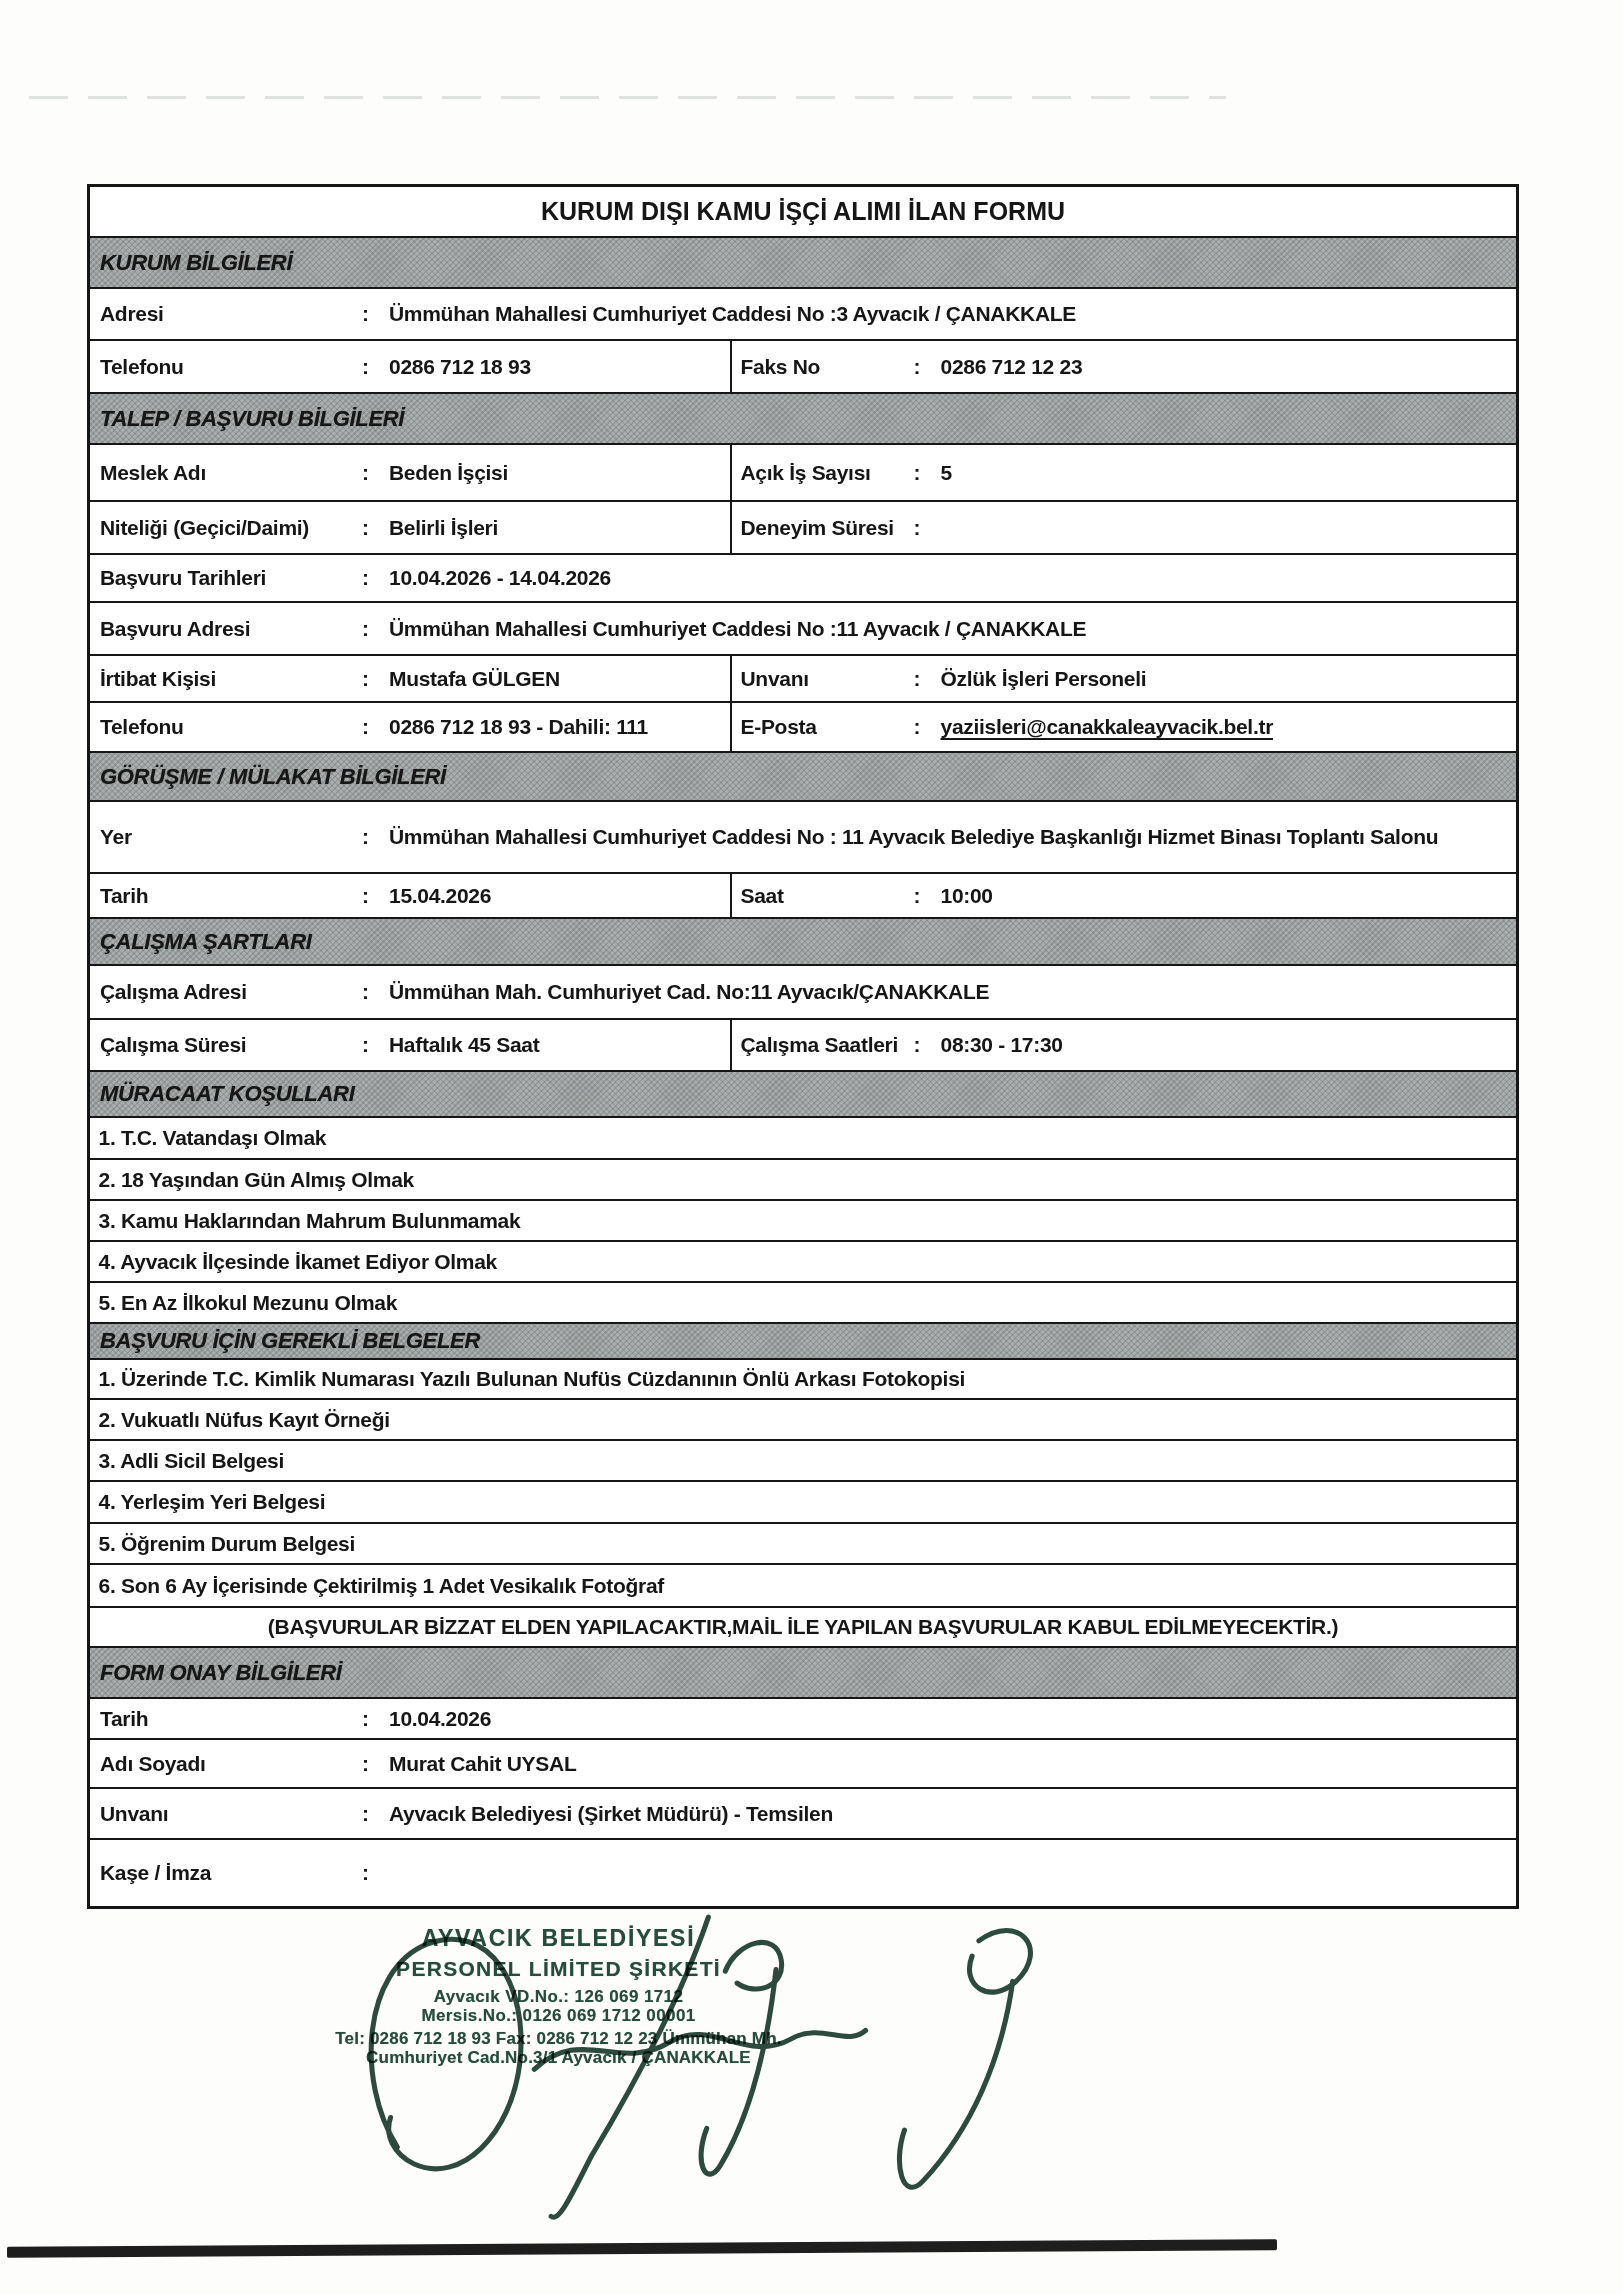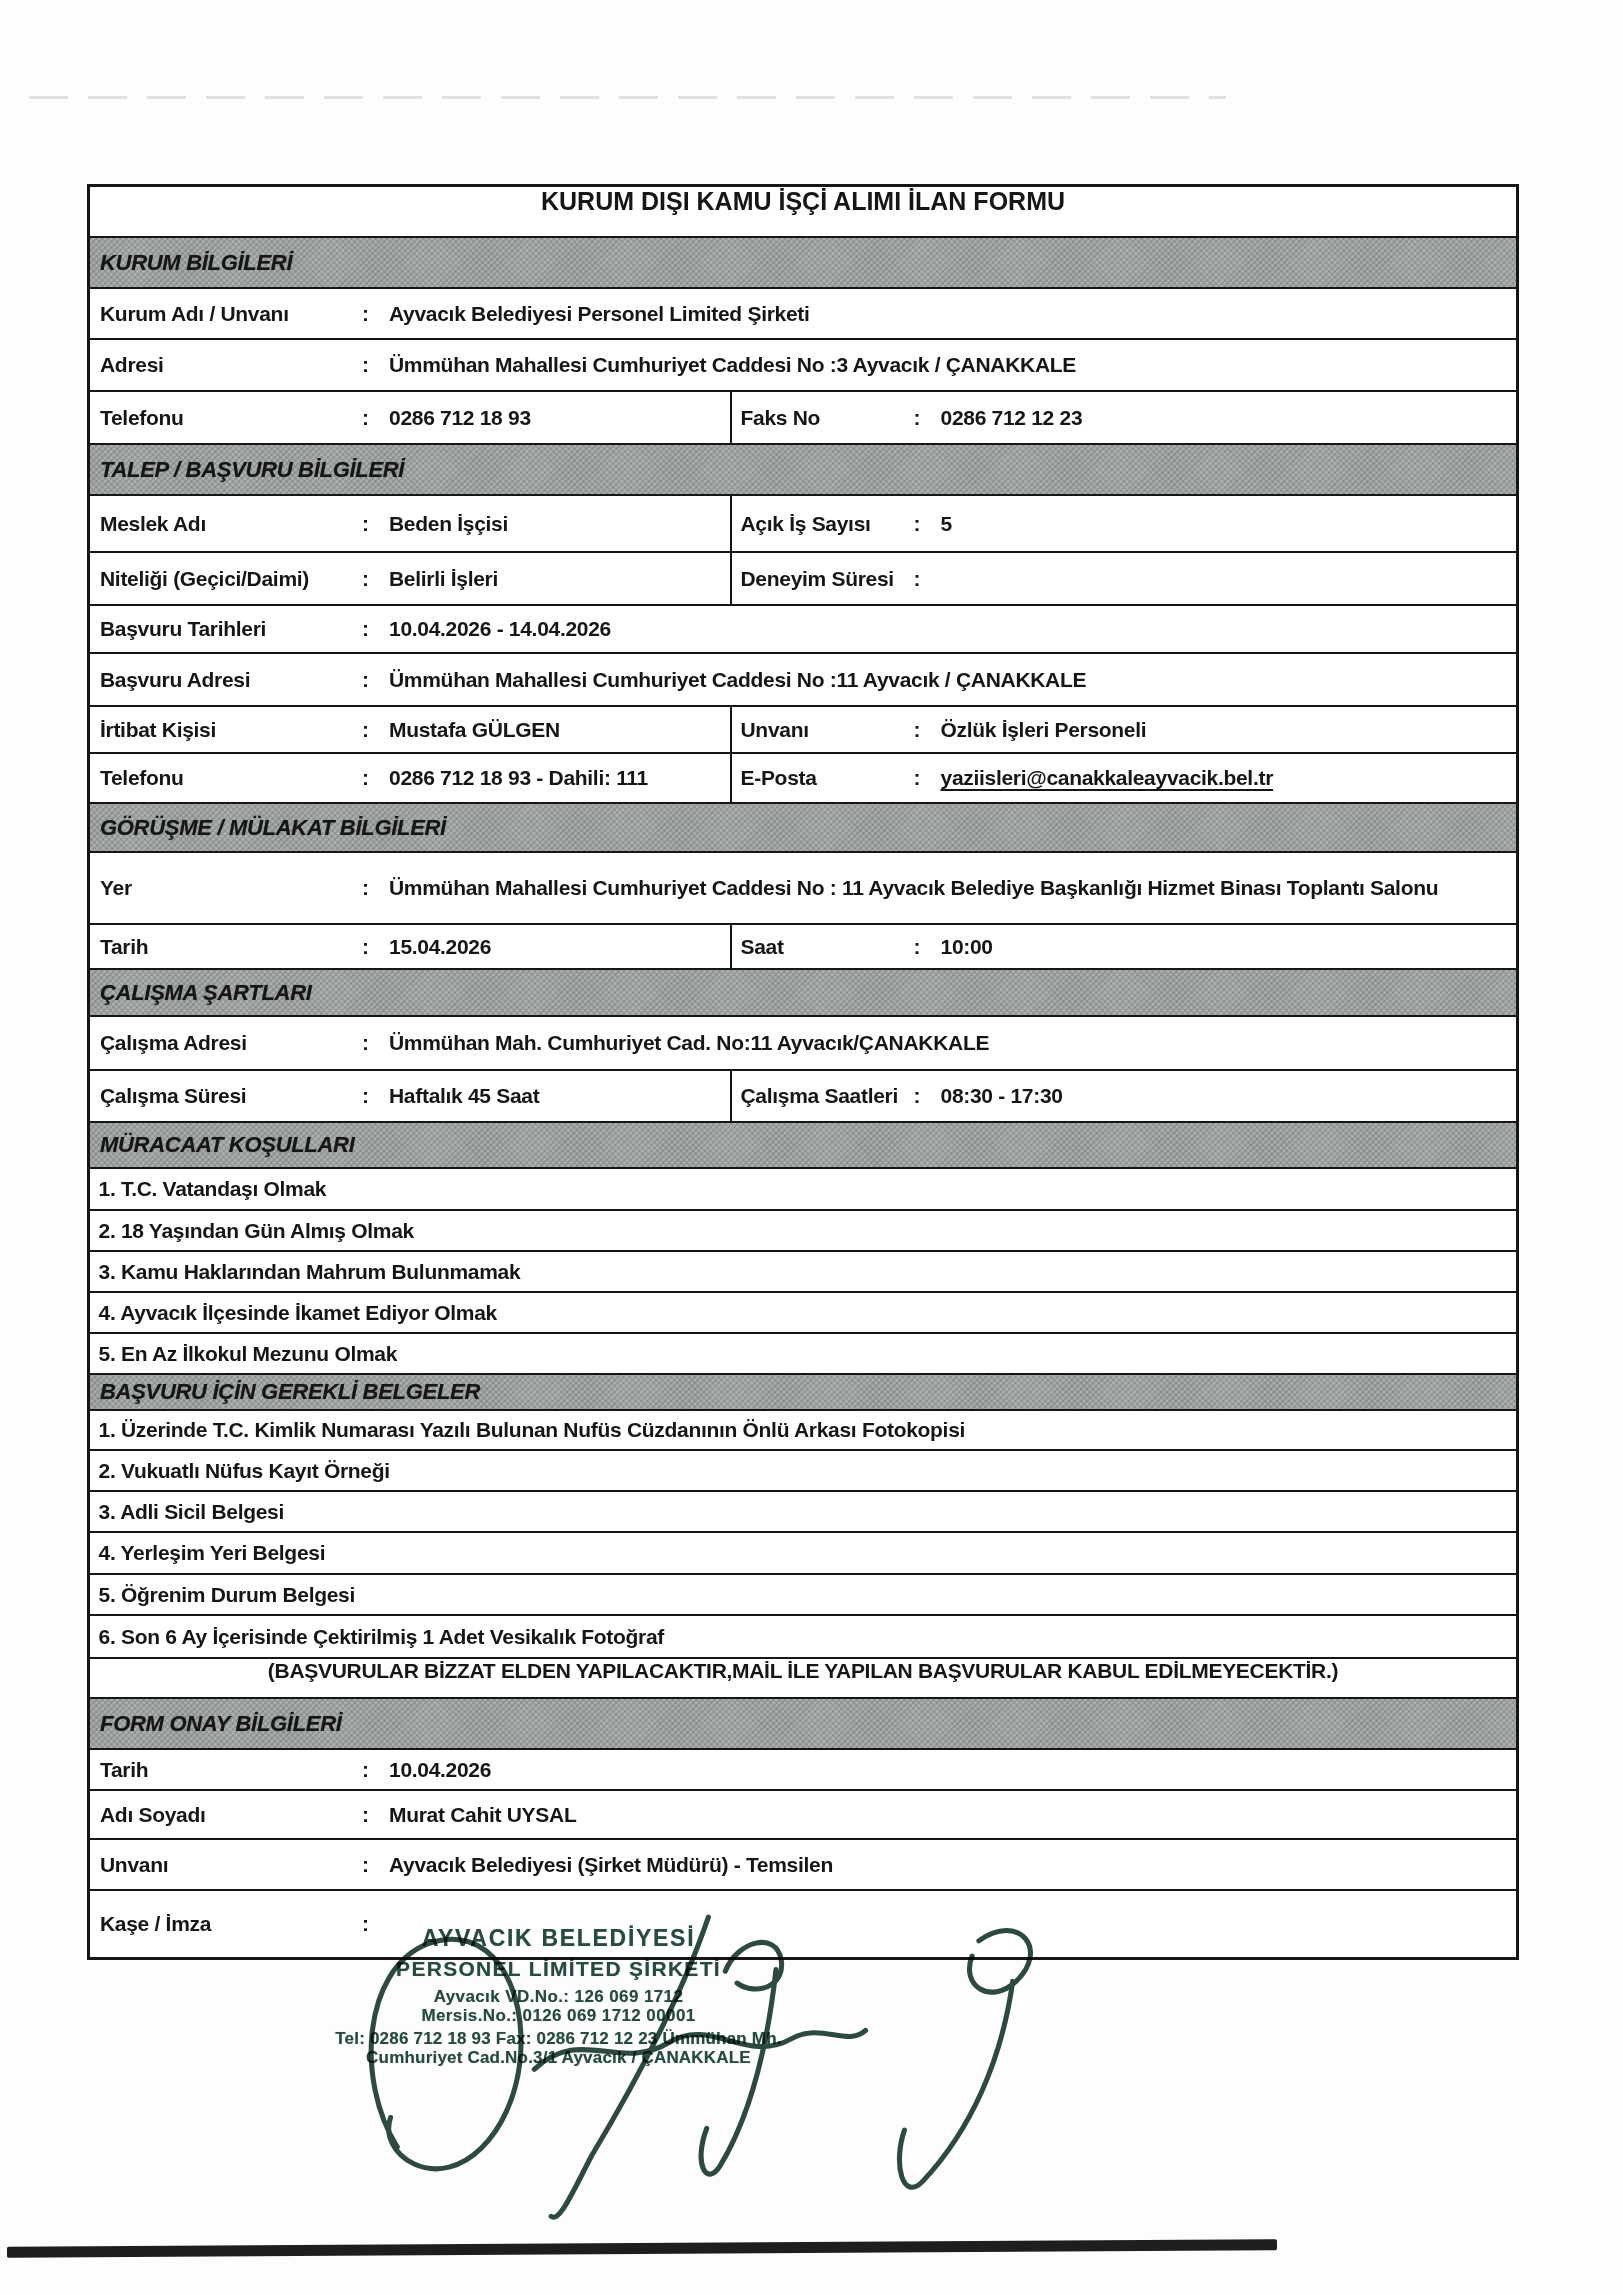--- a/index.html
+++ b/index.html
@@ -27,21 +27,21 @@
     background:#1e1e1e;transform:rotate(-0.35deg);border-radius:1.7px;
   }
   
   .form-table{
     position:absolute;left:87px;top:184px;width:1432px;
     border:3.4px solid var(--ink);
     box-sizing:border-box;
     background:#fff;
   }
   .row{
-    box-sizing:border-box;display:flex;
+    box-sizing:border-box;display:flex;align-items:center;
     border-bottom:2.5px solid var(--ink);
     font-weight:700;font-size:21px;letter-spacing:-0.3px;
     white-space:nowrap;
   }
   .row:last-child{border-bottom:none;}
   .row.title{justify-content:center;font-size:25px;letter-spacing:0;}
   .row.band{
     background:
       repeating-linear-gradient(135deg, rgba(95,100,98,.28) 0 1.7px, rgba(255,255,255,0) 1.7px 4.2px),
       repeating-linear-gradient(45deg, rgba(95,100,98,.22) 0 1.7px, rgba(255,255,255,0) 1.7px 4.2px),
@@ -97,27 +97,20 @@
 
 <div class="form-table" id="form-table">
     <div class="row title" style="height: 51px;">
       <span>KURUM DIŞI KAMU İŞÇİ ALIMI İLAN FORMU</span>
     </div>
     <div class="row band" style="height: 51px;">
       <div class="cellpad">
         <span>KURUM BİLGİLERİ</span>
       </div>
     </div>
-    <div class="row single" style="height: 51px;">
-      <div class="cellpad">
-        <span class="lbl">Kurum Adı / Unvanı</span>
-        <span class="colon"></span>
-        <span class="val">Ayvacık Belediyesi Personel Limited Şirketi</span>
-      </div>
-    </div>
     <div class="row single" style="height: 52px;">
       <div class="cellpad">
         <span class="lbl">Adresi</span>
         <span class="colon"></span>
         <span class="val">Ümmühan Mahallesi Cumhuriyet Caddesi No :3 Ayvacık / ÇANAKKALE</span>
       </div>
     </div>
     <div class="row double" style="height: 53px;">
       <div class="cell-left">
         <span class="lbl">Telefonu</span>

